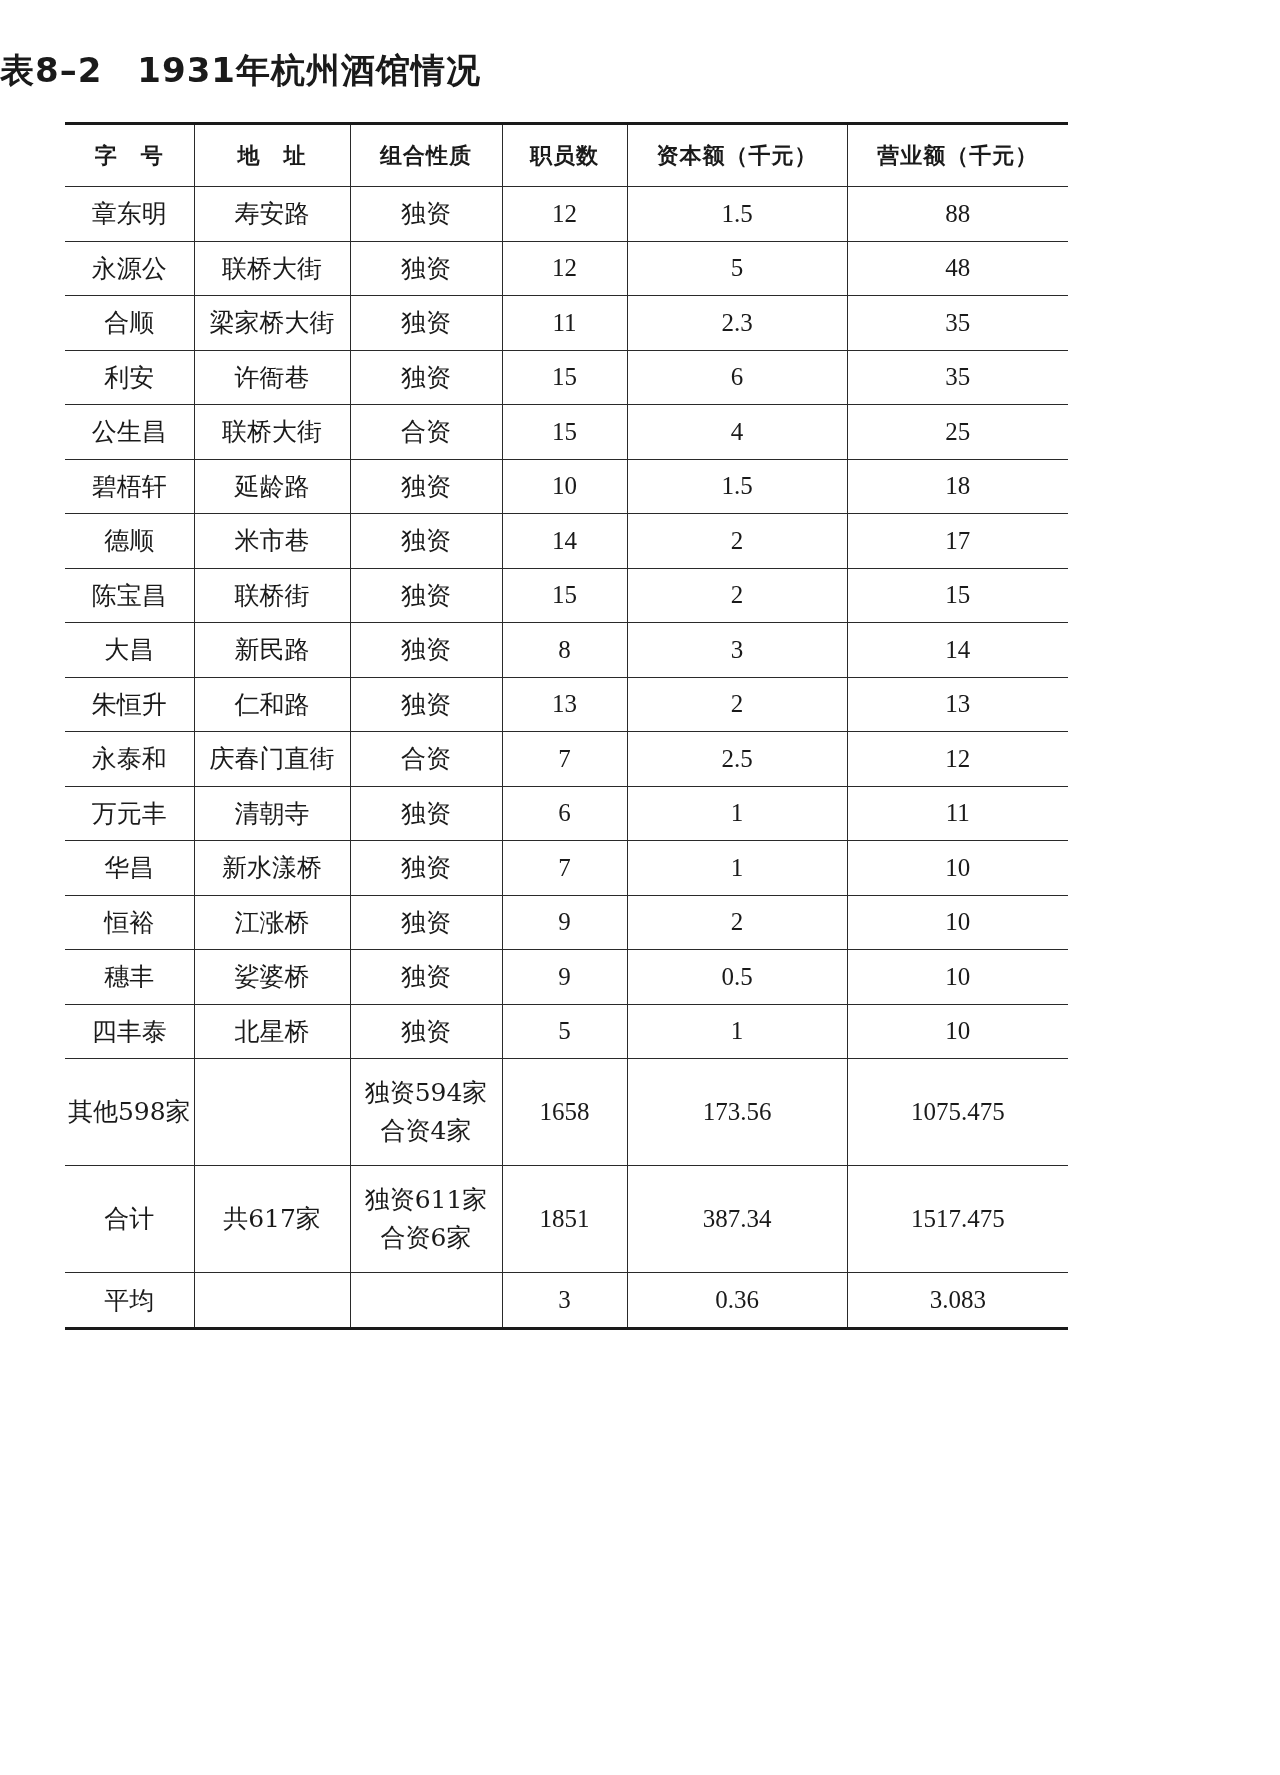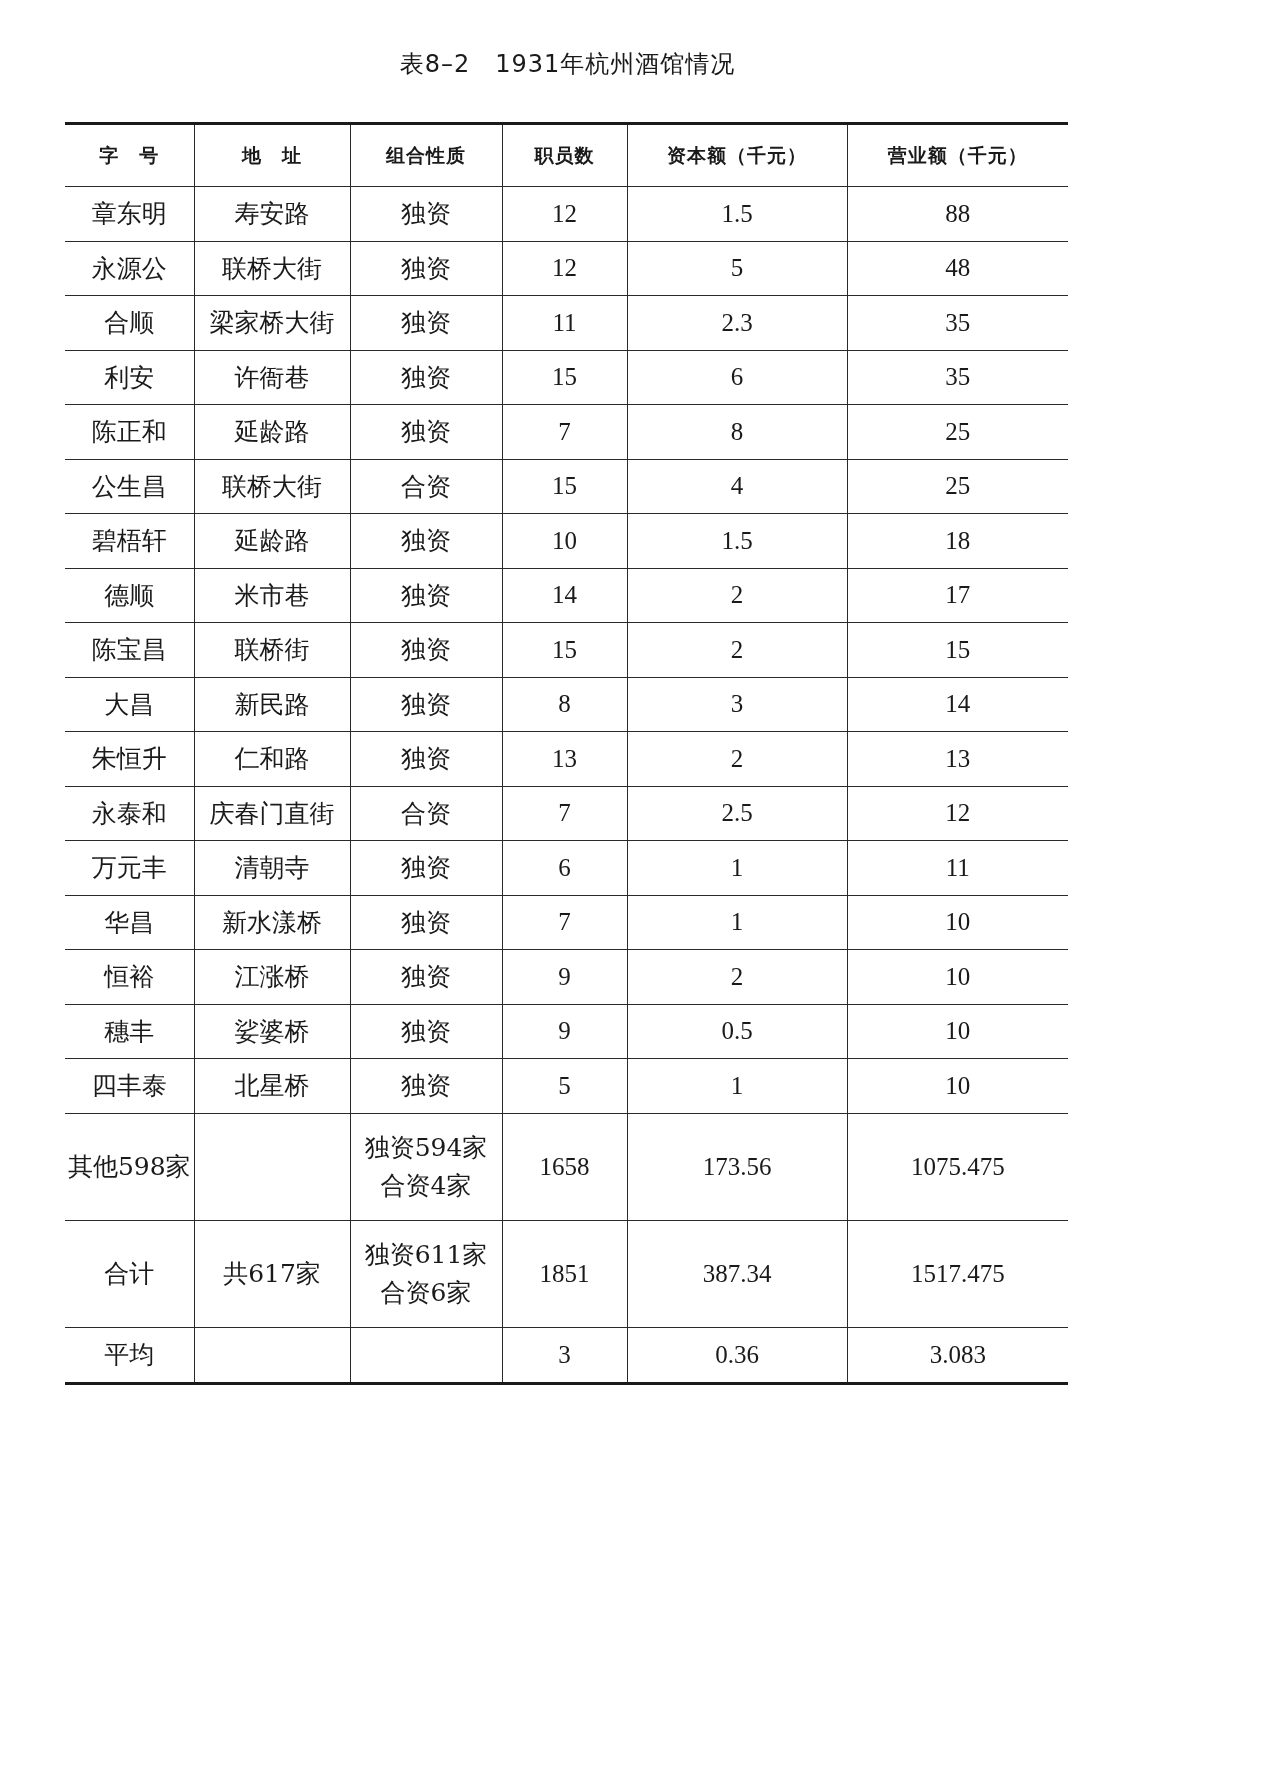--- a/index.html
+++ b/index.html
@@ -1,31 +1,31 @@
 <!DOCTYPE html>
 <html><head>
   <meta charset="utf-8">
   <style>
     html, body { margin: 0; padding: 0; background: #ffffff; }
     body { width: 1280px; height: 1775px; position: relative; font-family: "DejaVu Serif", "Liberation Serif", serif; color: #1a1a1a; }
     .title {
-      position: absolute; top: 48px; left: 0; width: 1135px; text-align: center;
-      font-family: "DejaVu Sans", "Liberation Sans", sans-serif; font-weight: normal; font-size: 24px; letter-spacing: 1px;
+      position: absolute; top: 48px; left: 0; width: 1135px; 
+      font-family: "DejaVu Sans", "Liberation Sans", sans-serif; font-weight: bold; font-size: 34px; letter-spacing: 1px;
     }
     table.data {
       position: absolute; top: 122px; left: 65px; width: 1003px;
       border-collapse: collapse; table-layout: fixed;
       border-top: 3px solid #1a1a1a; border-bottom: 3px solid #1a1a1a;
     }
     table.data th, table.data td {
       border-left: 1.5px solid #2a2a2a; border-bottom: 1.5px solid #2a2a2a;
       text-align: center; vertical-align: middle; padding: 0; font-size: 25px;
     }
     table.data th:first-child, table.data td:first-child { border-left: none; }
-    table.data thead th { height: 61px; font-weight: bold; font-family: "DejaVu Sans", "Liberation Sans", sans-serif; font-size: 19px; letter-spacing: 1px; }
+    table.data thead th { height: 61px; font-weight: bold; font-family: "DejaVu Sans", "Liberation Sans", sans-serif; font-size: 22px; letter-spacing: 1px; }
     table.data tbody tr.row td { height: 53.5px; }
     table.data tbody tr.tall td { height: 106px; line-height: 38px; }
     table.data tbody tr.avg td { height: 54px; border-bottom: none; }
     .num { font-family: "Liberation Serif", "DejaVu Serif", serif; font-size: 27px; }
     .line { display: block; }
   </style>
 </head>
 <body>
 
 <div class="title">表8–2　1931年杭州酒馆情况</div>
@@ -76,28 +76,20 @@
       </tr>
       <tr class="row">
         <td>利安</td>
         <td>许衙巷</td>
         <td>独资</td>
         <td class="num">15</td>
         <td class="num">6</td>
         <td class="num">35</td>
       </tr>
       <tr class="row">
-        <td>陈正和</td>
-        <td>延龄路</td>
-        <td>独资</td>
-        <td class="num">7</td>
-        <td class="num">8</td>
-        <td class="num">25</td>
-      </tr>
-      <tr class="row">
         <td>公生昌</td>
         <td>联桥大街</td>
         <td>合资</td>
         <td class="num">15</td>
         <td class="num">4</td>
         <td class="num">25</td>
       </tr>
       <tr class="row">
         <td>碧梧轩</td>
         <td>延龄路</td>

